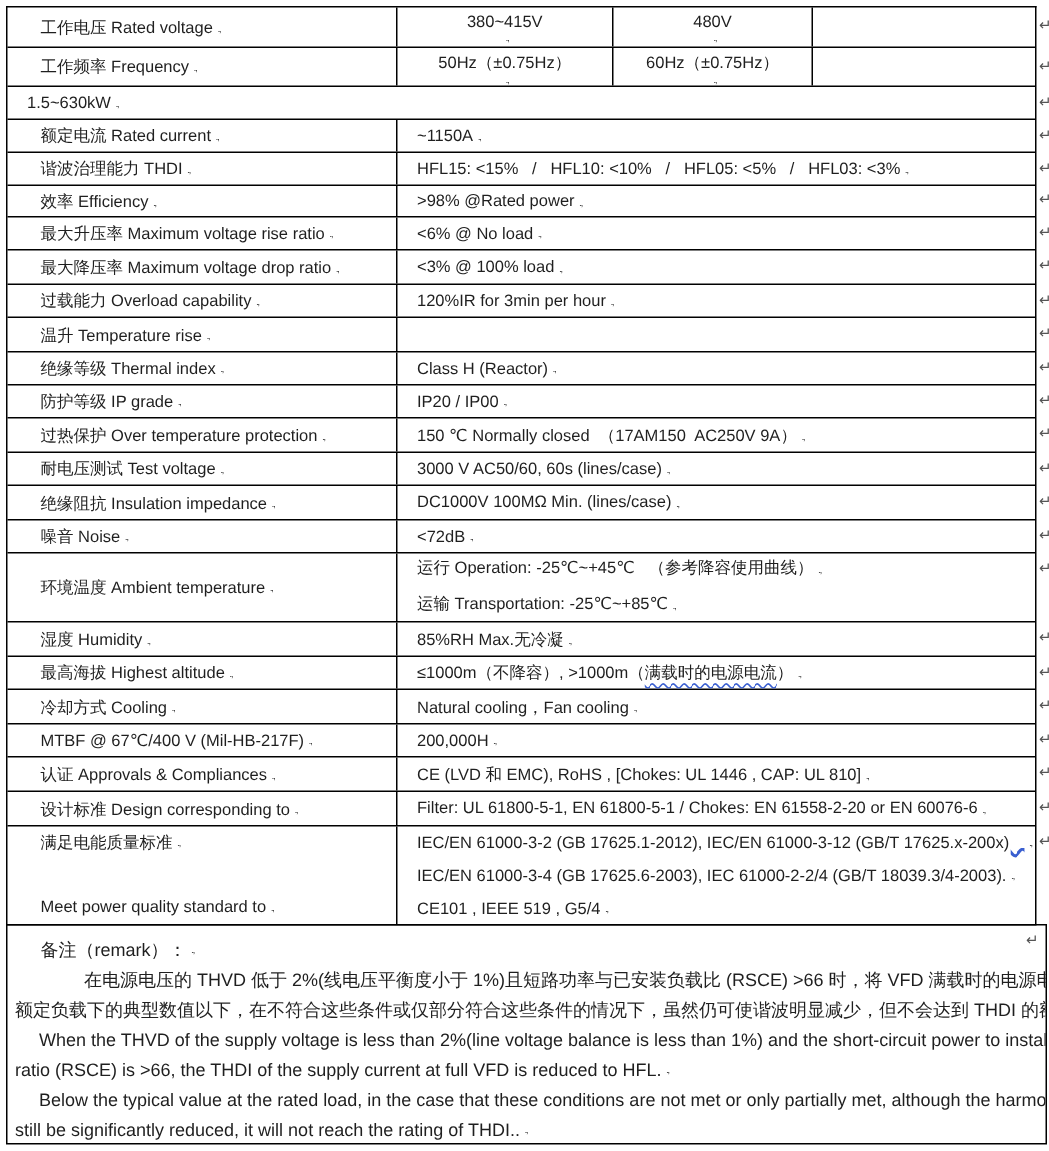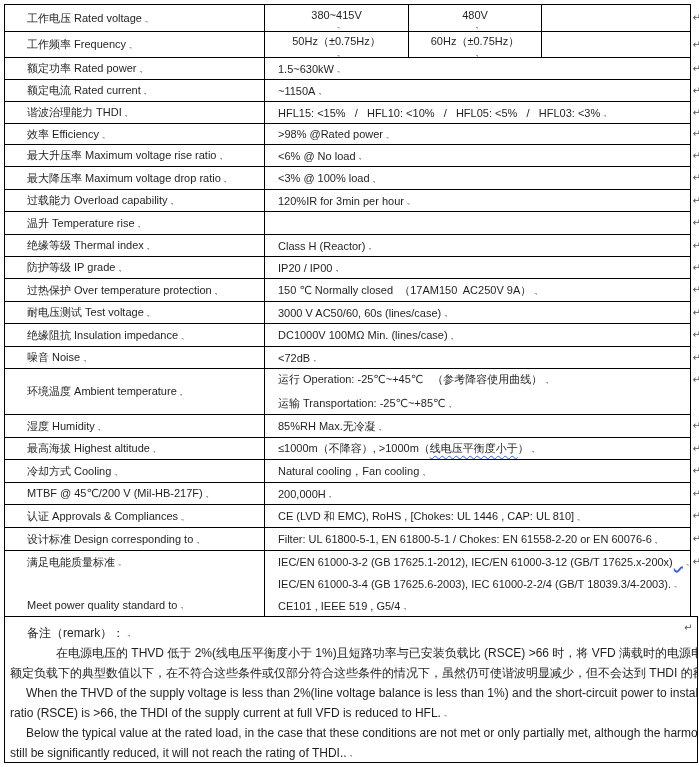--- a/index.html
+++ b/index.html
@@ -73,24 +73,20 @@
         <span class="eoc">.,</span>
       </div>
     <div class="cell vcell last">
         <span class="txt">50Hz（±0.75Hz）</span>
         <span class="eoc">.,</span>
       </div>
     <span class="rowend">↵</span>
   </div>
 
   <div class="trow" style="height:22px">
-    <div class="cell label">
-        <span class="txt">额定功率 Rated power</span>
-        <span class="eoc">.,</span>
-      </div>
     <div class="cell value">
         <span class="txt">1.5~630kW</span>
         <span class="eoc">.,</span>
       </div>
     <span class="rowend">↵</span>
   </div>
 
   <div class="trow" style="height:22px">
     <div class="cell label">
         <span class="txt">额定电流 Rated current</span>
@@ -273,42 +269,42 @@
     <span class="rowend">↵</span>
   </div>
 
   <div class="trow" style="height:22px">
     <div class="cell label">
         <span class="txt">最高海拔 Highest altitude</span>
         <span class="eoc">.,</span>
       </div>
     <div class="cell value">
         <span class="txt">≤1000m（不降容）, &gt;1000m（</span>
-        <span class="txt wavy">线电压平衡度小于</span>
+        <span class="txt wavy">满载时的电源电流</span>
         <span class="txt">）</span>
         <span class="eoc">.,</span>
       </div>
     <span class="rowend">↵</span>
   </div>
 
   <div class="trow" style="height:23px">
     <div class="cell label">
         <span class="txt">冷却方式 Cooling</span>
         <span class="eoc">.,</span>
       </div>
     <div class="cell value">
         <span class="txt">Natural cooling，Fan cooling</span>
         <span class="eoc">.,</span>
       </div>
     <span class="rowend">↵</span>
   </div>
 
   <div class="trow" style="height:22px">
     <div class="cell label">
-        <span class="txt">MTBF @ 45℃/200 V (Mil-HB-217F)</span>
+        <span class="txt">MTBF @ 67℃/400 V (Mil-HB-217F)</span>
         <span class="eoc">.,</span>
       </div>
     <div class="cell value">
         <span class="txt">200,000H</span>
         <span class="eoc">.,</span>
       </div>
     <span class="rowend">↵</span>
   </div>
 
   <div class="trow" style="height:23px">

